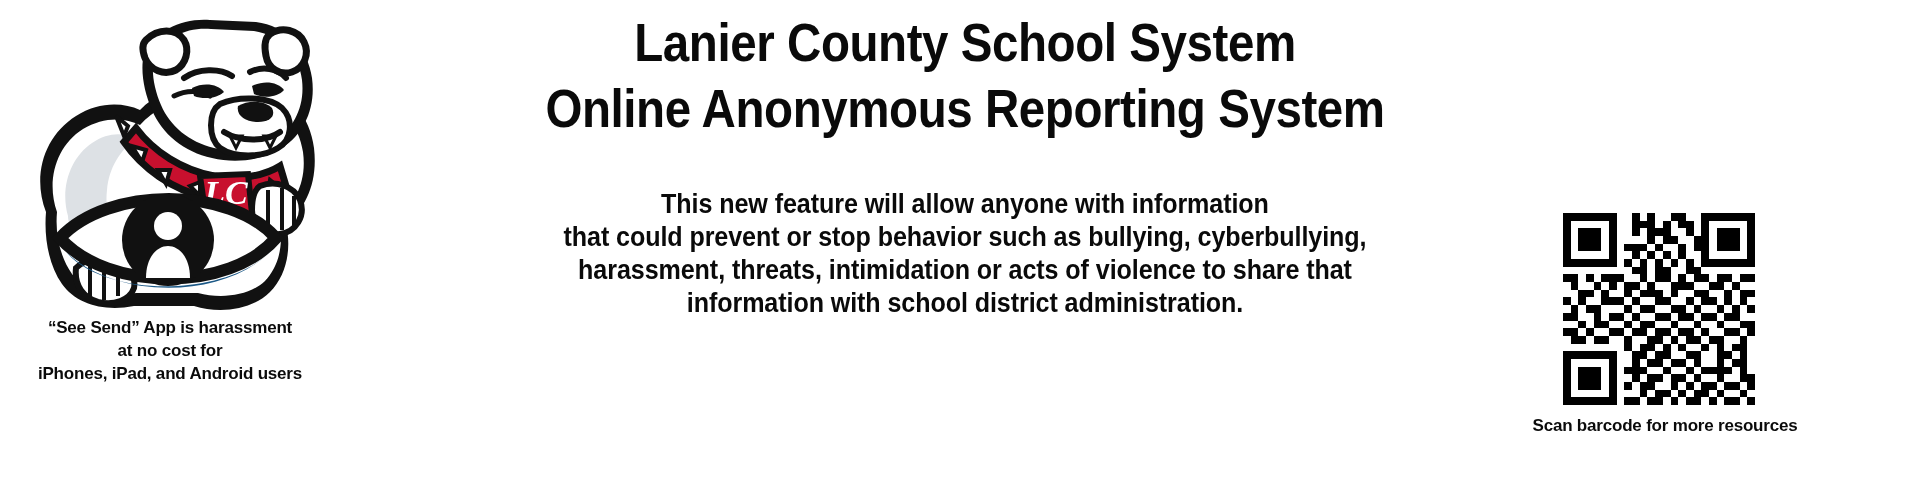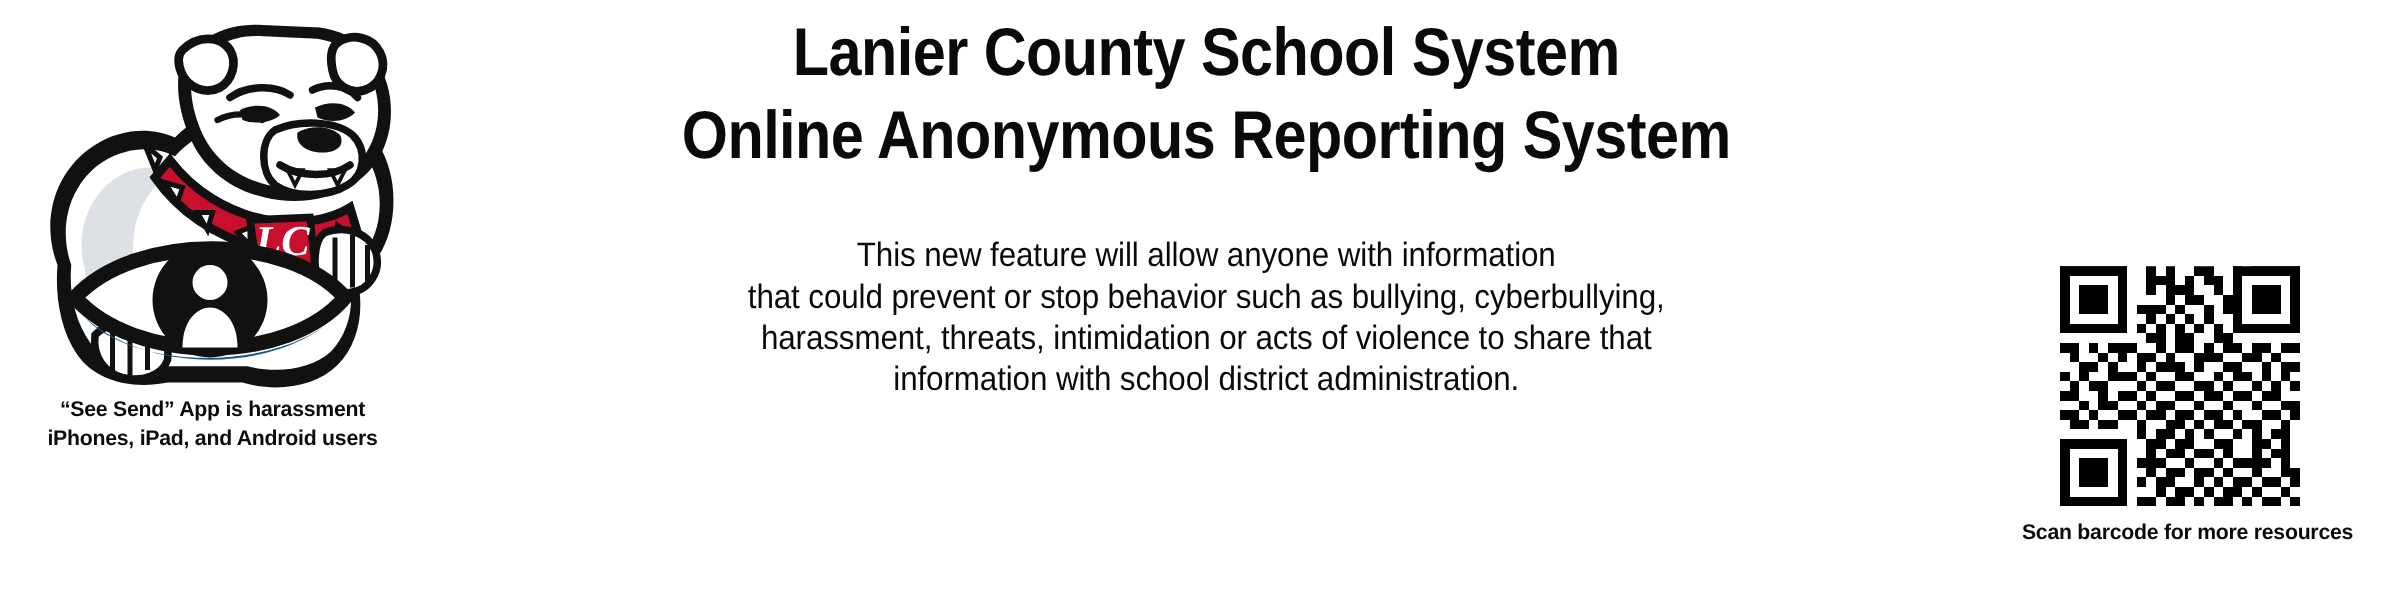--- a/index.html
+++ b/index.html
@@ -89,35 +89,35 @@
     transform-origin: center top;
     letter-spacing: -0.5px;
   }
   .body-copy {
     position: absolute;
     left: 0;
     top: 188px;
     width: 100%;
     text-align: center;
     font-family: "Liberation Sans Narrow", "Liberation Sans", sans-serif;
-    font-weight: normal;
+    font-weight: bold;
     font-size: 27px;
     line-height: 33px;
     color: #0a0a0a;
     letter-spacing: -0.1px;
   }
   .body-copy div {
     white-space: nowrap;
     transform: scaleX(0.93);
   }
 
   
   .qr-block {
     position: absolute;
-    left: 1600px;
+    left: 1515px;
     top: 0px;
     width: 320px;
     height: 336px;
   }
   .qr-frame {
     position: absolute;
     left: 48px;
     top: 213px;
     width: 192px;
     height: 192px;
@@ -227,20 +227,21 @@
           <path d="M42 252 C92 300 200 300 248 250 C206 296 84 300 42 252 Z" fill="#1B5886"></path>
           <circle cx="144" cy="240" r="46" fill="#111111"></circle>
           <circle cx="144" cy="226" r="14" fill="#ffffff"></circle>
           <path d="M122 278 C122 256 134 246 144 246 C154 246 166 256 166 278 Z" fill="#ffffff"></path>
         </g>
       </svg>
     </div>
 
     <div class="app-caption">
       <div>“See Send” App is harassment</div>
+      <div>at no cost for</div>
       <div>iPhones, iPad, and Android users</div>
     </div>
   </div>
 
   <div class="center-block">
     <div class="title-line title-1">Lanier County School System</div>
     <div class="title-line title-2">Online Anonymous Reporting System</div>
 
     <div class="body-copy">
       <div>This new feature will allow anyone with information</div>

